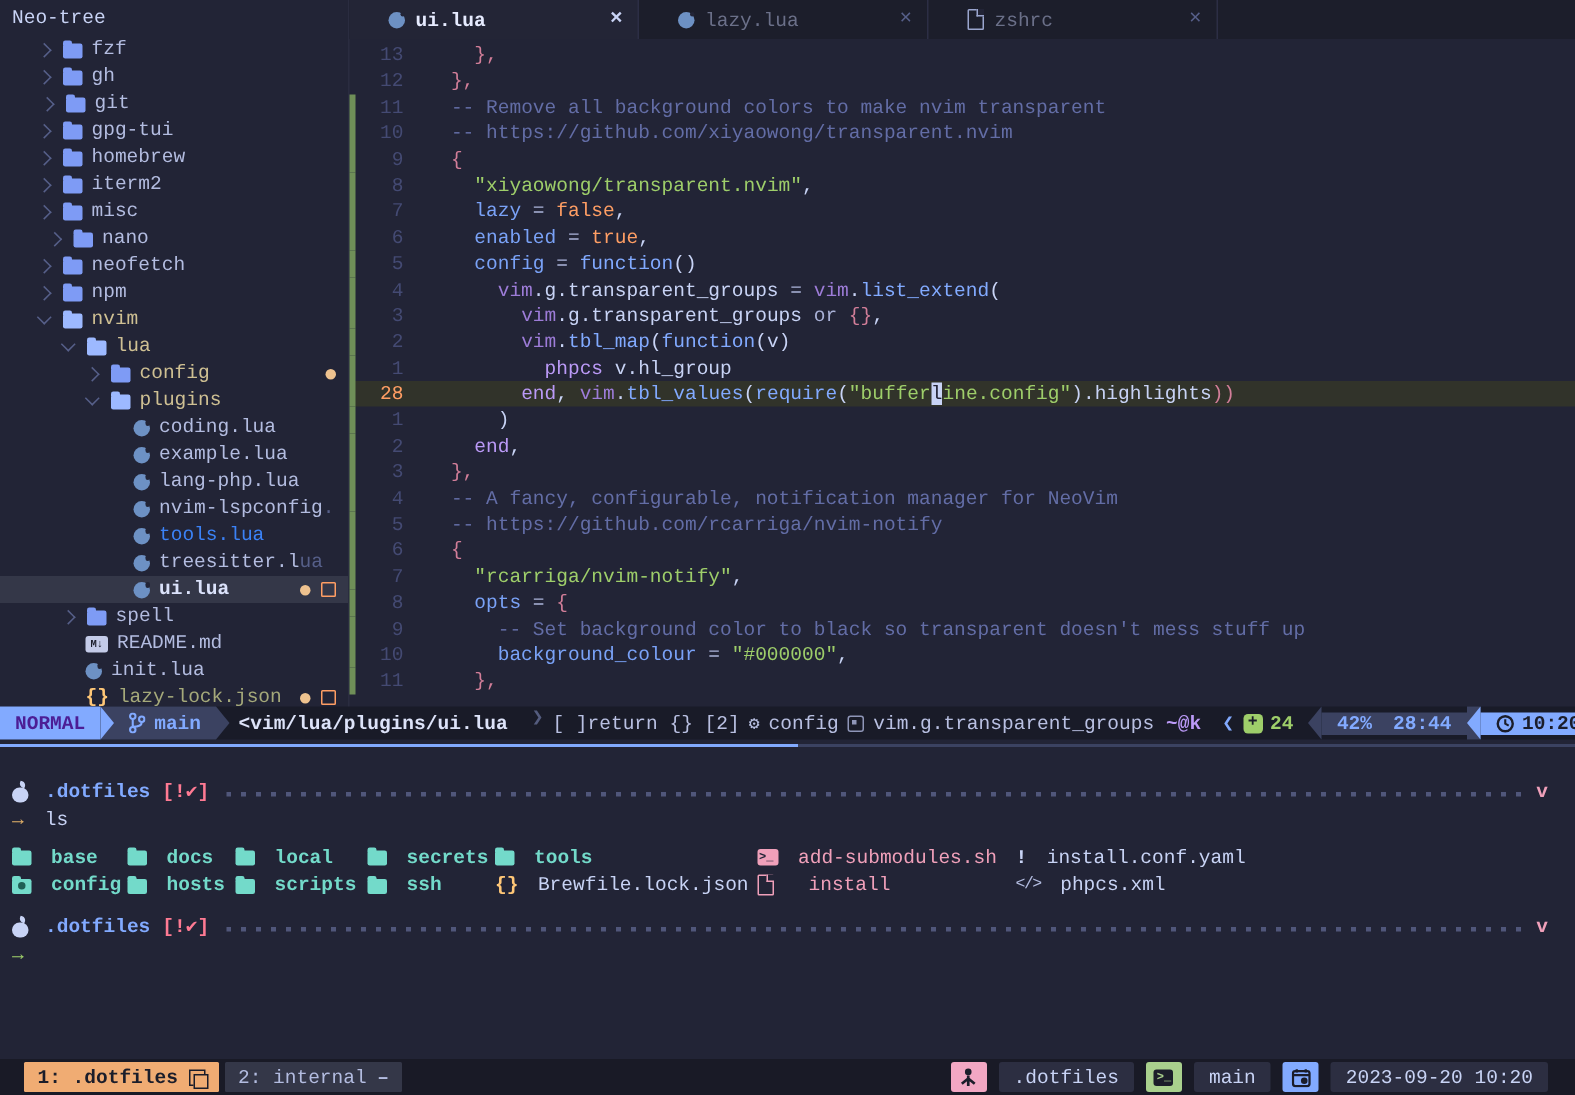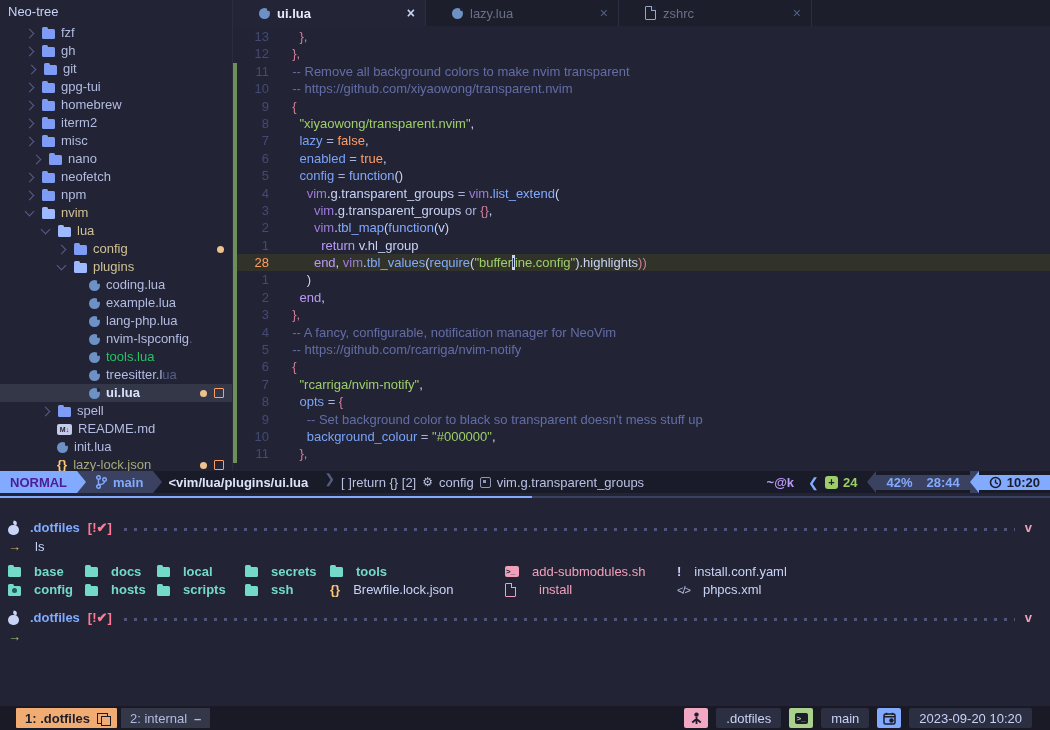--- a/index.html
+++ b/index.html
@@ -1,17 +1,17 @@
 <!DOCTYPE html>
 <html><head>
 <meta charset="utf-8">
 <style>
   html,body{margin:0;padding:0;background:#14151f;}
   .screen{position:relative;width:1050px;height:730px;background:#222436;overflow:hidden;
-    font-family:Liberation Sans, sans-serif;font-size:13px;color:#c8d3f5;}
+    font-family:Liberation Mono, monospace;font-size:13px;color:#c8d3f5;}
   
   .workspace{position:absolute;left:0;top:0;width:1050px;height:472px;display:flex;}
   .sidebar{width:232px;flex:none;position:relative;background:#222436;}
   .sidebar-title{height:24px;line-height:24px;padding-left:8px;color:#c8d3f5;}
   .trow{position:relative;height:18px;line-height:18px;display:flex;align-items:center;white-space:nowrap;}
   .trow.selected{background:#343748;}
   .chev{flex:none;width:6px;height:6px;border-right:1.6px solid #565f89;border-bottom:1.6px solid #565f89;margin-right:9px;}
   .chev.right{transform:rotate(-45deg);margin-top:0px;}
   .chev.down{transform:rotate(45deg);margin-top:-3px;}
   .chev-pad{flex:none;width:15px;}
@@ -228,21 +228,21 @@
           </div>
           <div class="trow" style="padding-left: 74px;">
             <span class="chev-pad"></span>
             <span class="ticon i-lua"></span>
             <span class="tlabel" style="color: rgb(179, 188, 224);">nvim-lspconfig</span>
             <span class="tdim">.</span>
           </div>
           <div class="trow" style="padding-left: 74px;">
             <span class="chev-pad"></span>
             <span class="ticon i-lua"></span>
-            <span class="tlabel" style="color: #22c55e;">tools.lua</span>
+            <span class="tlabel" style="color: #3b82f6;">tools.lua</span>
           </div>
           <div class="trow" style="padding-left: 74px;">
             <span class="chev-pad"></span>
             <span class="ticon i-lua"></span>
             <span class="tlabel" style="color: rgb(179, 188, 224);">treesitter.l</span>
             <span class="tdim">ua</span>
           </div>
           <div class="trow selected" style="padding-left: 74px;">
             <span class="chev-pad"></span>
             <span class="ticon i-lua"></span>
@@ -302,21 +302,21 @@
           <div class="cline"><span class="gitbar on"></span><span class="lnum">11</span><span class="ltext"><span class="tk-t">  </span><span class="tk-c">-- Remove all background colors to make nvim transparent</span></span></div>
           <div class="cline"><span class="gitbar on"></span><span class="lnum">10</span><span class="ltext"><span class="tk-t">  </span><span class="tk-c">-- https://github.com/xiyaowong/transparent.nvim</span></span></div>
           <div class="cline"><span class="gitbar on"></span><span class="lnum">9</span><span class="ltext"><span class="tk-t">  </span><span class="tk-p">{</span></span></div>
           <div class="cline"><span class="gitbar on"></span><span class="lnum">8</span><span class="ltext"><span class="tk-t">    </span><span class="tk-s">"xiyaowong/transparent.nvim"</span><span class="tk-t">,</span></span></div>
           <div class="cline"><span class="gitbar on"></span><span class="lnum">7</span><span class="ltext"><span class="tk-t">    </span><span class="tk-f">lazy</span><span class="tk-o"> = </span><span class="tk-b">false</span><span class="tk-t">,</span></span></div>
           <div class="cline"><span class="gitbar on"></span><span class="lnum">6</span><span class="ltext"><span class="tk-t">    </span><span class="tk-f">enabled</span><span class="tk-o"> = </span><span class="tk-b">true</span><span class="tk-t">,</span></span></div>
           <div class="cline"><span class="gitbar on"></span><span class="lnum">5</span><span class="ltext"><span class="tk-t">    </span><span class="tk-f">config</span><span class="tk-o"> = </span><span class="tk-m">function</span><span class="tk-t">()</span></span></div>
           <div class="cline"><span class="gitbar on"></span><span class="lnum">4</span><span class="ltext"><span class="tk-t">      </span><span class="tk-v">vim</span><span class="tk-t">.g.transparent_groups</span><span class="tk-o"> = </span><span class="tk-v">vim</span><span class="tk-t">.</span><span class="tk-m">list_extend</span><span class="tk-t">(</span></span></div>
           <div class="cline"><span class="gitbar on"></span><span class="lnum">3</span><span class="ltext"><span class="tk-t">        </span><span class="tk-v">vim</span><span class="tk-t">.g.transparent_groups</span><span class="tk-o"> or </span><span class="tk-p">{}</span><span class="tk-t">,</span></span></div>
           <div class="cline"><span class="gitbar on"></span><span class="lnum">2</span><span class="ltext"><span class="tk-t">        </span><span class="tk-v">vim</span><span class="tk-t">.</span><span class="tk-m">tbl_map</span><span class="tk-t">(</span><span class="tk-m">function</span><span class="tk-t">(v)</span></span></div>
-          <div class="cline"><span class="gitbar on"></span><span class="lnum">1</span><span class="ltext"><span class="tk-t">          </span><span class="tk-k">return</span><span class="tk-t"> v.hl_group</span></span></div>
+          <div class="cline"><span class="gitbar on"></span><span class="lnum">1</span><span class="ltext"><span class="tk-t">          </span><span class="tk-k">phpcs</span><span class="tk-t"> v.hl_group</span></span></div>
           <div class="cline current"><span class="gitbar on"></span><span class="lnum cur">28</span><span class="ltext"><span class="tk-t">        </span><span class="tk-k">end</span><span class="tk-t">, </span><span class="tk-v">vim</span><span class="tk-t">.</span><span class="tk-m">tbl_values</span><span class="tk-t">(</span><span class="tk-m">require</span><span class="tk-t">(</span><span class="tk-s">"buffer</span><span class="tk-cur">l</span><span class="tk-s">ine.config"</span><span class="tk-t">).highlights</span><span class="tk-p">))</span></span></div>
           <div class="cline"><span class="gitbar on"></span><span class="lnum">1</span><span class="ltext"><span class="tk-t">      </span><span class="tk-t">)</span></span></div>
           <div class="cline"><span class="gitbar on"></span><span class="lnum">2</span><span class="ltext"><span class="tk-t">    </span><span class="tk-k">end</span><span class="tk-t">,</span></span></div>
           <div class="cline"><span class="gitbar on"></span><span class="lnum">3</span><span class="ltext"><span class="tk-t">  </span><span class="tk-p">},</span></span></div>
           <div class="cline"><span class="gitbar on"></span><span class="lnum">4</span><span class="ltext"><span class="tk-t">  </span><span class="tk-c">-- A fancy, configurable, notification manager for NeoVim</span></span></div>
           <div class="cline"><span class="gitbar on"></span><span class="lnum">5</span><span class="ltext"><span class="tk-t">  </span><span class="tk-c">-- https://github.com/rcarriga/nvim-notify</span></span></div>
           <div class="cline"><span class="gitbar on"></span><span class="lnum">6</span><span class="ltext"><span class="tk-t">  </span><span class="tk-p">{</span></span></div>
           <div class="cline"><span class="gitbar on"></span><span class="lnum">7</span><span class="ltext"><span class="tk-t">    </span><span class="tk-s">"rcarriga/nvim-notify"</span><span class="tk-t">,</span></span></div>
           <div class="cline"><span class="gitbar on"></span><span class="lnum">8</span><span class="ltext"><span class="tk-t">    </span><span class="tk-f">opts</span><span class="tk-o"> = </span><span class="tk-p">{</span></span></div>
           <div class="cline"><span class="gitbar on"></span><span class="lnum">9</span><span class="ltext"><span class="tk-t">      </span><span class="tk-c">-- Set background color to black so transparent doesn't mess stuff up</span></span></div>

